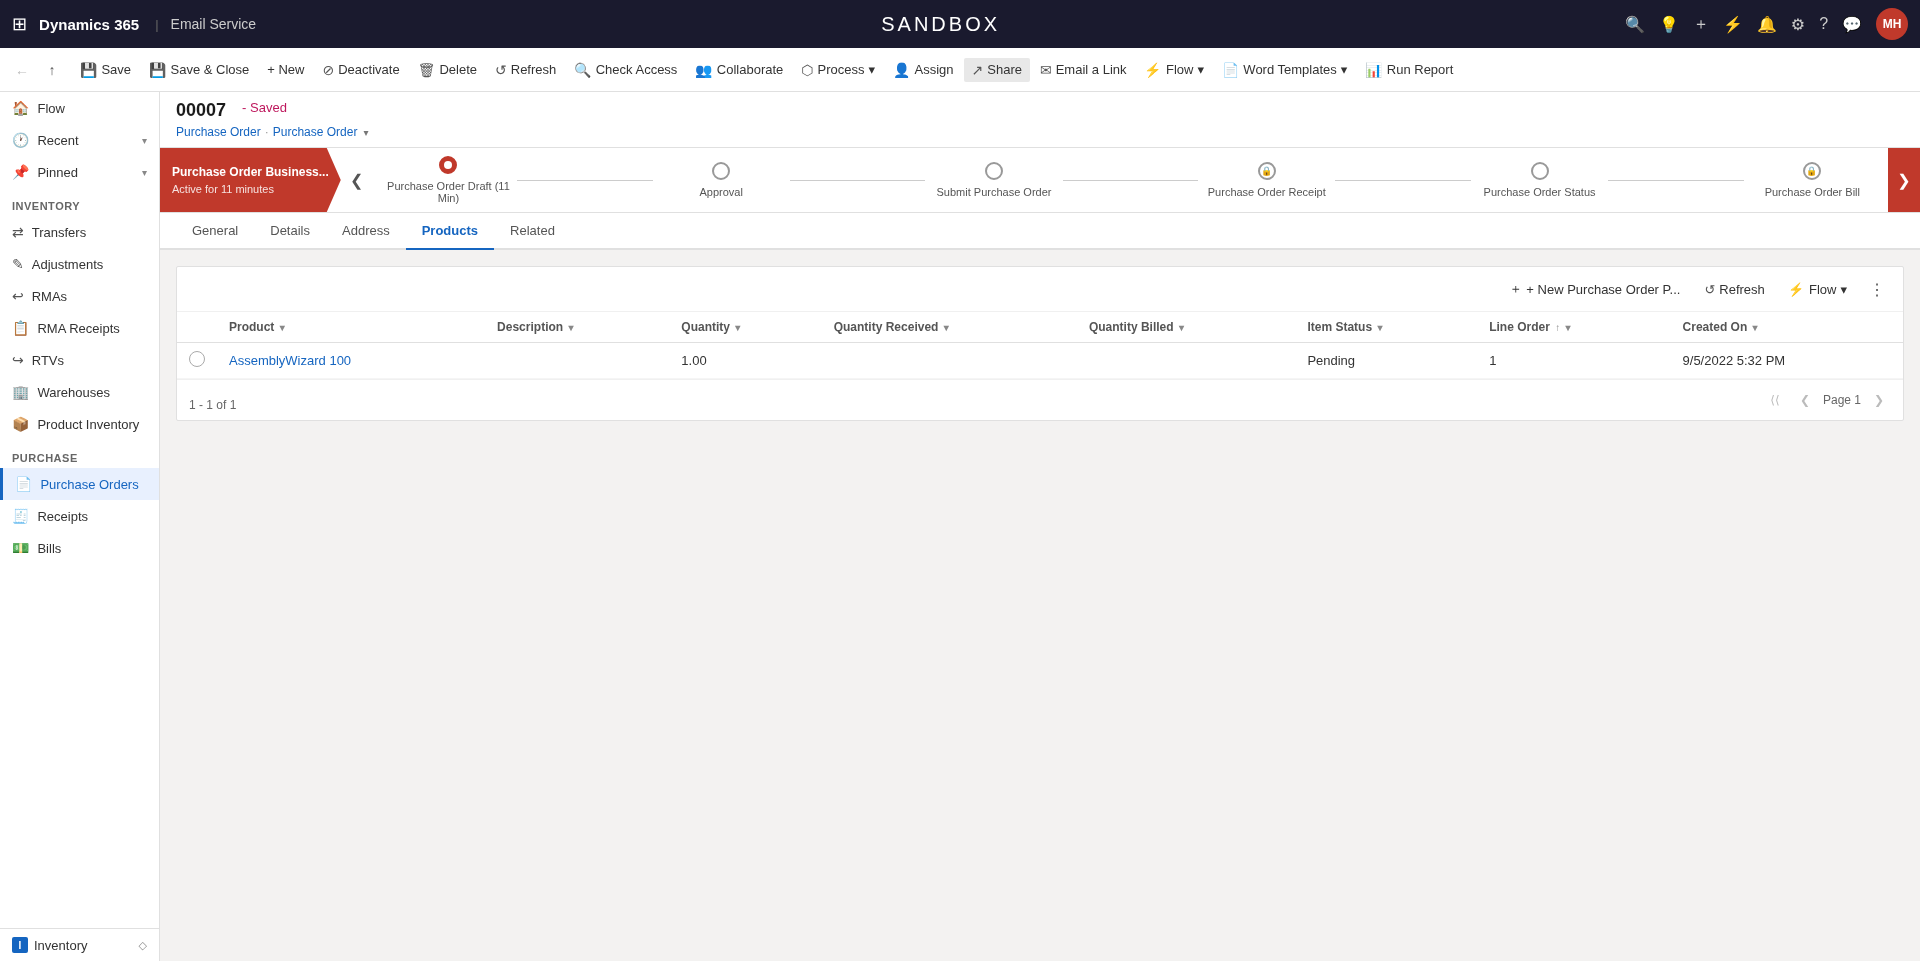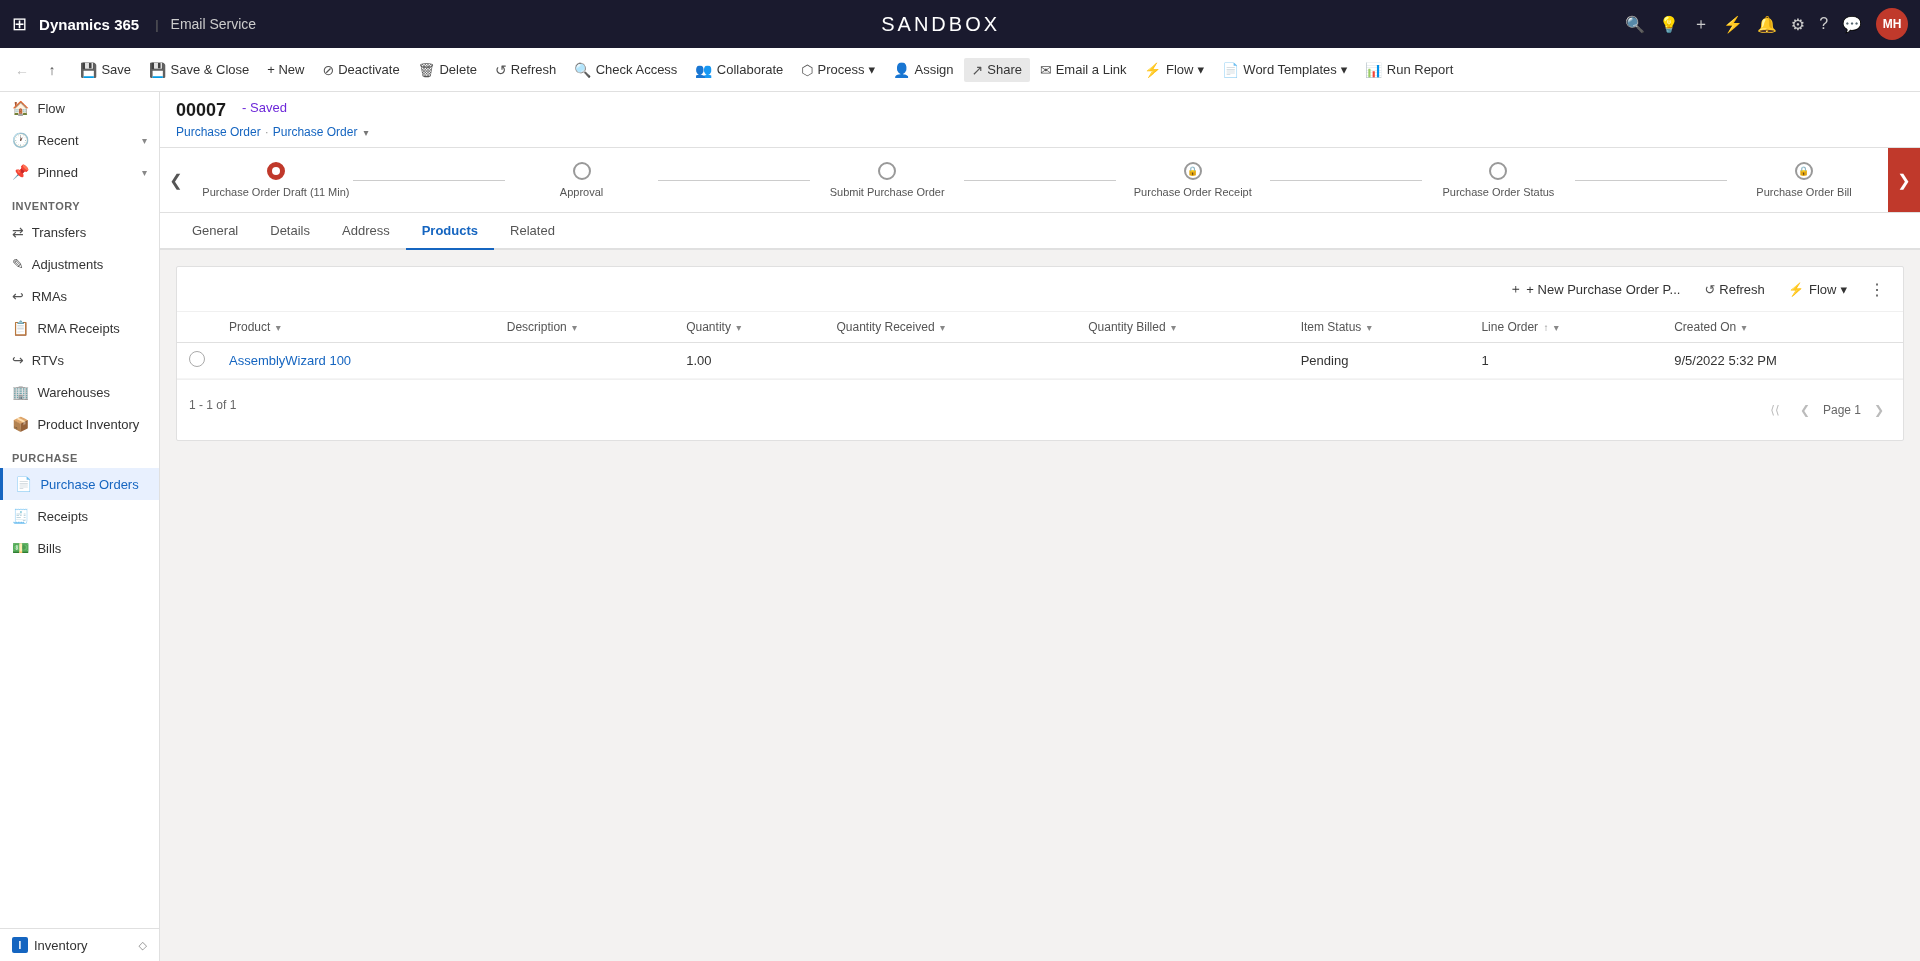--- a/index.html
+++ b/index.html
@@ -48,21 +48,21 @@
     .sidebar-bottom { margin-top: auto; border-top: 1px solid #e0e0e0; padding: 8px 12px; display: flex; align-items: center; gap: 6px; cursor: pointer; }
     .sidebar-bottom .inv-icon { width: 16px; height: 16px; background: #1565c0; border-radius: 2px; display: flex; align-items: center; justify-content: center; color: #fff; font-size: 10px; font-weight: 700; }
 
     
     .content { flex: 1; background: #f3f2f1; overflow-y: auto; display: flex; flex-direction: column; }
 
     
     .record-header { background: #fff; padding: 8px 16px 0; border-bottom: 1px solid #e0e0e0; }
     .record-title-row { display: flex; gap: 16px; margin-bottom: 4px; }
     .record-number { font-size: 18px; font-weight: 600; color: #1a1a1a; }
-    .record-saved { font-size: 13px; color: #6d28d9; }
+    .record-saved { font-size: 13px; color: #be185d; }
     .record-breadcrumb { display: flex; align-items: center; gap: 4px; font-size: 12px; color: #555; margin-bottom: 8px; }
     .record-breadcrumb .bc-sep { color: #999; }
     .record-breadcrumb .bc-link { color: #1565c0; cursor: pointer; }
     .record-breadcrumb .bc-dropdown { font-size: 10px; color: #777; cursor: pointer; margin-left: 2px; }
 
     
     .process-bar { background: #fff; border-bottom: 1px solid #e0e0e0; display: flex; align-items: stretch; position: relative; min-height: 64px; }
     .process-active-stage { background: #c0392b; color: #fff; display: flex; flex-direction: column; justify-content: center; padding: 8px 12px; min-width: 180px; position: relative; clip-path: polygon(0 0, calc(100% - 14px) 0, 100% 50%, calc(100% - 14px) 100%, 0 100%); }
     .process-active-stage .stage-name { font-size: 12px; font-weight: 600; line-height: 1.3; }
     .process-active-stage .stage-time { font-size: 11px; opacity: 0.85; margin-top: 2px; }
@@ -81,27 +81,27 @@
     .tabs-bar { background: #fff; padding: 0 16px; border-bottom: 2px solid #e0e0e0; display: flex; gap: 0; }
     .tab { padding: 10px 16px; font-size: 13px; cursor: pointer; color: #555; border-bottom: 2px solid transparent; margin-bottom: -2px; }
     .tab.active { color: #1565c0; border-bottom-color: #1565c0; font-weight: 600; }
 
     
     .subgrid-container { margin: 16px; background: #fff; border: 1px solid #e0e0e0; border-radius: 2px; }
     .subgrid-toolbar { display: flex; align-items: center; justify-content: flex-end; padding: 8px 12px; gap: 8px; border-bottom: 1px solid #f0f0f0; }
     .subgrid-btn { display: flex; align-items: center; gap: 4px; padding: 4px 8px; border: none; background: transparent; cursor: pointer; font-size: 13px; color: #333; border-radius: 2px; }
     .subgrid-btn .btn-icon { font-size: 13px; color: #555; }
     .subgrid-table { width: 100%; border-collapse: collapse; }
-    .subgrid-table th { padding: 8px 12px; text-align: left; font-size: 12px; font-weight: 400; color: #555; border-bottom: 1px solid #e0e0e0; white-space: nowrap; }
+    .subgrid-table th { padding: 8px 12px; text-align: left; font-size: 12px; font-weight: 700; color: #555; border-bottom: 1px solid #e0e0e0; white-space: nowrap; }
     .subgrid-table th .sort-icon { font-size: 10px; color: #888; margin-left: 2px; }
     .subgrid-table td { padding: 8px 12px; font-size: 13px; border-bottom: 1px solid #f5f5f5; }
     .subgrid-table .link-cell { color: #1565c0; cursor: pointer; }
     .row-select-col { width: 32px; text-align: center; }
     .row-checkbox { width: 16px; height: 16px; border: 1px solid #aaa; border-radius: 50%; cursor: pointer; display: inline-block; }
-    .subgrid-footer { display: flex; align-items: flex-start; justify-content: space-between; padding: 18px 12px; font-size: 12px; color: #666; border-top: 1px solid #f0f0f0; }
+    .subgrid-footer { display: flex; align-items: flex-end; justify-content: space-between; padding: 8px 12px; font-size: 12px; color: #666; border-top: 1px solid #f0f0f0; }
     .pagination { display: flex; align-items: center; gap: 6px; }
     .page-nav { width: 24px; height: 24px; display: flex; align-items: center; justify-content: center; cursor: pointer; border: none; background: transparent; color: #555; border-radius: 2px; font-size: 12px; }
     .page-nav.disabled { color: #bbb; cursor: default; }
     .more-btn { width: 28px; height: 28px; display: flex; align-items: center; justify-content: center; border: none; background: transparent; cursor: pointer; border-radius: 2px; font-size: 16px; color: #555; }
   </style>
 </head>
 <body>
 
 <div class="top-nav">
   <span class="grid-icon">⊞</span>
@@ -269,20 +269,24 @@
       </div>
       <div class="record-breadcrumb">
         <span class="bc-link">Purchase Order</span>
         <span class="bc-sep">·</span>
         <span class="bc-link">Purchase Order</span>
         <span class="bc-dropdown">▾</span>
       </div>
     </div>
 
     <div class="process-bar">
+      <div class="process-active-stage">
+        <span class="stage-name">Purchase Order Business...</span>
+        <span class="stage-time">Active for 11 minutes</span>
+      </div>
       <button class="process-nav-arrow">❮</button>
 
       <div class="process-stages">
 
         <div class="process-stage">
           <div class="stage-circle active"></div>
           <span class="stage-label">Purchase Order Draft  (11 Min)</span>
         </div>
         <div class="stage-line"></div>
 

